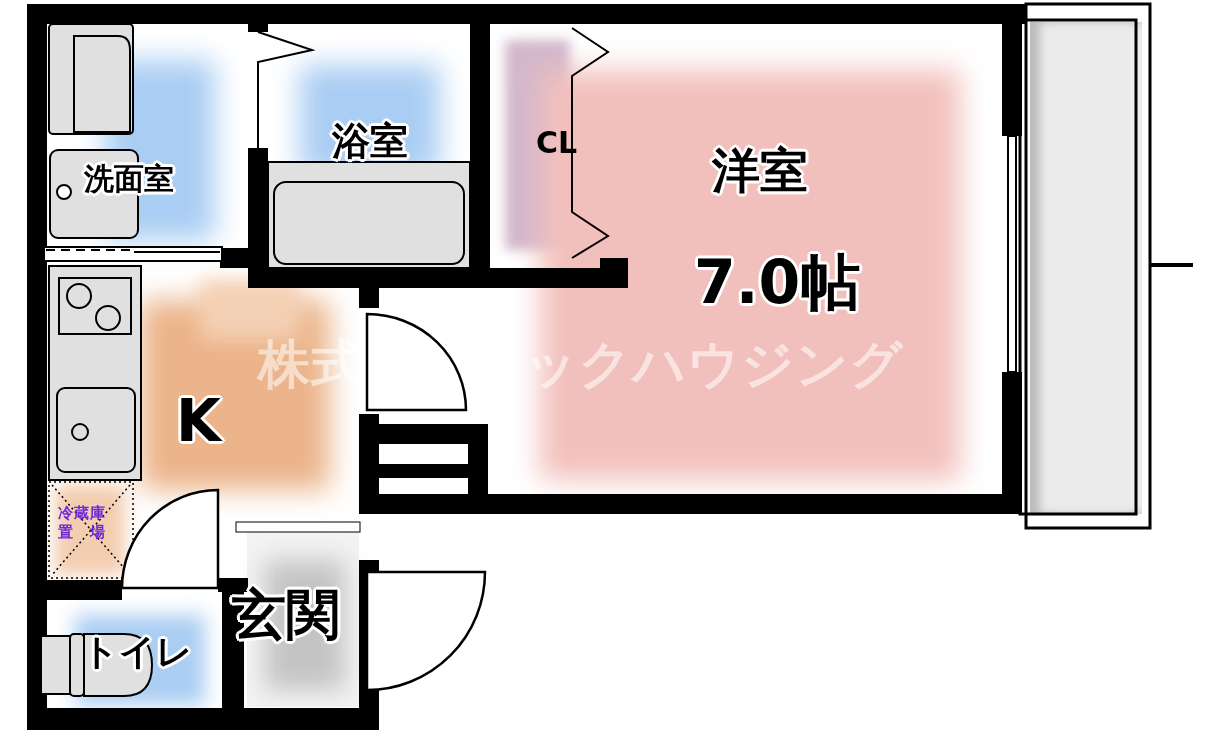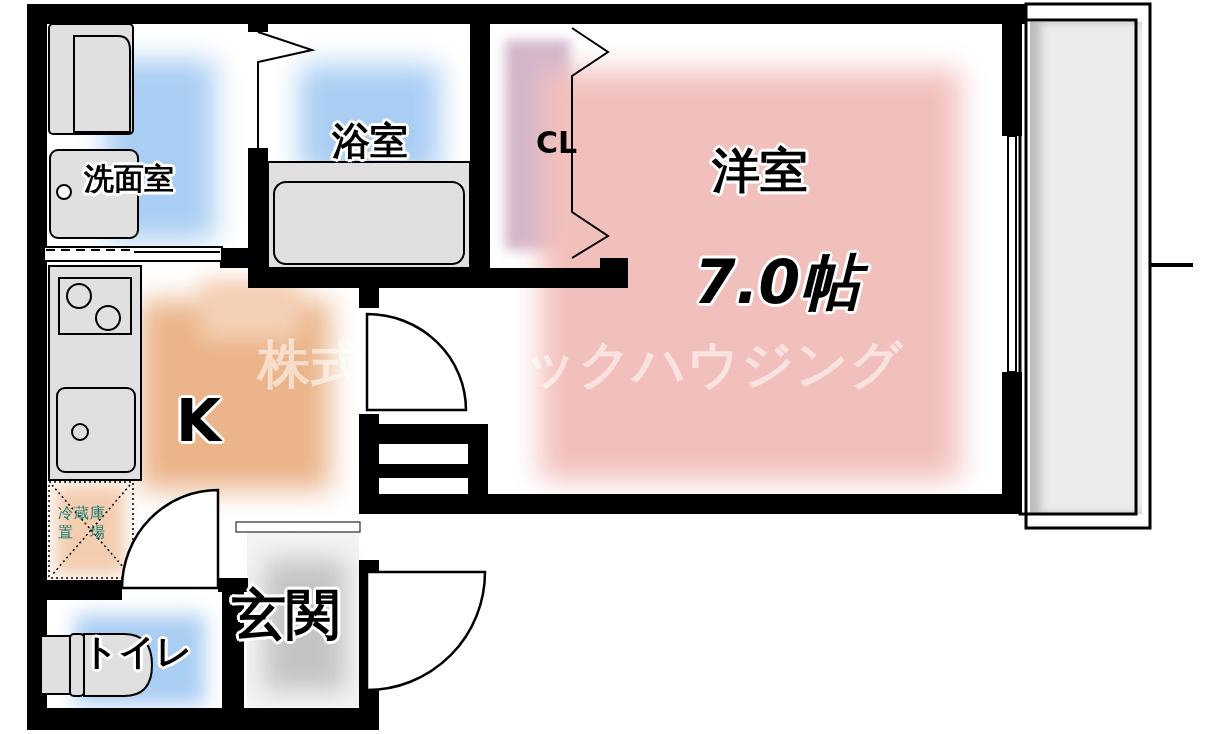--- a/index.html
+++ b/index.html
@@ -6,22 +6,22 @@
   body { width: 1231px; height: 734px; position: relative; overflow: hidden;
          font-family: "DejaVu Sans", "Liberation Sans", sans-serif; }
   .plan { position: absolute; left: 0; top: 0; width: 1231px; height: 734px; }
   .zone { position: absolute; }
   .blur { filter: blur(14px); }
   .label { position: absolute; font-weight: bold; color: #000;
            text-shadow: 0 0 3px #fff, 0 0 3px #fff, 2px 2px 0 #fff, -2px -2px 0 #fff,
                         2px -2px 0 #fff, -2px 2px 0 #fff, 0 3px 0 #fff, 0 -3px 0 #fff,
                         3px 0 0 #fff, -3px 0 0 #fff;
            white-space: nowrap; line-height: 1; }
-  .small-label { position: absolute; font-size: 15px; color: #0f766e; line-height: 1.25;
-                 letter-spacing: 1px; }
+  .small-label { position: absolute; font-size: 15px; color: #6d28d9; line-height: 1.25;
+                 letter-spacing: 1px; font-weight: bold; }
   .watermark { position: absolute; font-weight: bold; color: rgba(255,255,255,0.55);
                font-size: 52px; letter-spacing: 1px; white-space: nowrap; line-height: 1; }
   svg { position: absolute; left: 0; top: 0; }
 </style>
 </head>
 <body>
 
 <div class="plan">
 
   <div class="zone blur" style="left:105px;top:60px;width:110px;height:180px;background:#a9cdf3;"></div>
@@ -146,21 +146,21 @@
       <rect x="41" y="636" width="36" height="58"></rect>
       <rect x="70" y="634" width="14" height="62" rx="4"></rect>
       <path d="M84 634 h40 q28 0 28 31 q0 31 -28 31 h-40 z"></path>
     </g>
   </svg>
 
   <div class="label" style="left:84px;top:116px;font-size:30px;margin-top:48px;">洗面室</div>
   <div class="label" style="left:320px;top:122px;font-size:38px;margin-left:12px;">浴室</div>
   <div class="label" style="left:536px;top:128px;font-size:30px;text-shadow:none;">CL</div>
   <div class="label" style="left:712px;top:146px;font-size:48px;">洋室</div>
-  <div class="label" style="left:694px;top:252px;font-size:60px;font-style:italic;">7.0帖</div>
+  <div class="label" style="left:694px;top:252px;font-size:60px;">7.0帖</div>
   <div class="label" style="left:176px;top:392px;font-size:58px;">K</div>
   <div class="small-label" style="left:58px;top:504px;">
     <div>冷蔵庫</div>
     <div>置　場</div>
   </div>
   <div class="label" style="left:232px;top:588px;font-size:54px;">玄関</div>
   <div class="label" style="left:82px;top:634px;font-size:36px;">トイレ</div>
 </div>
 
 </body></html>

